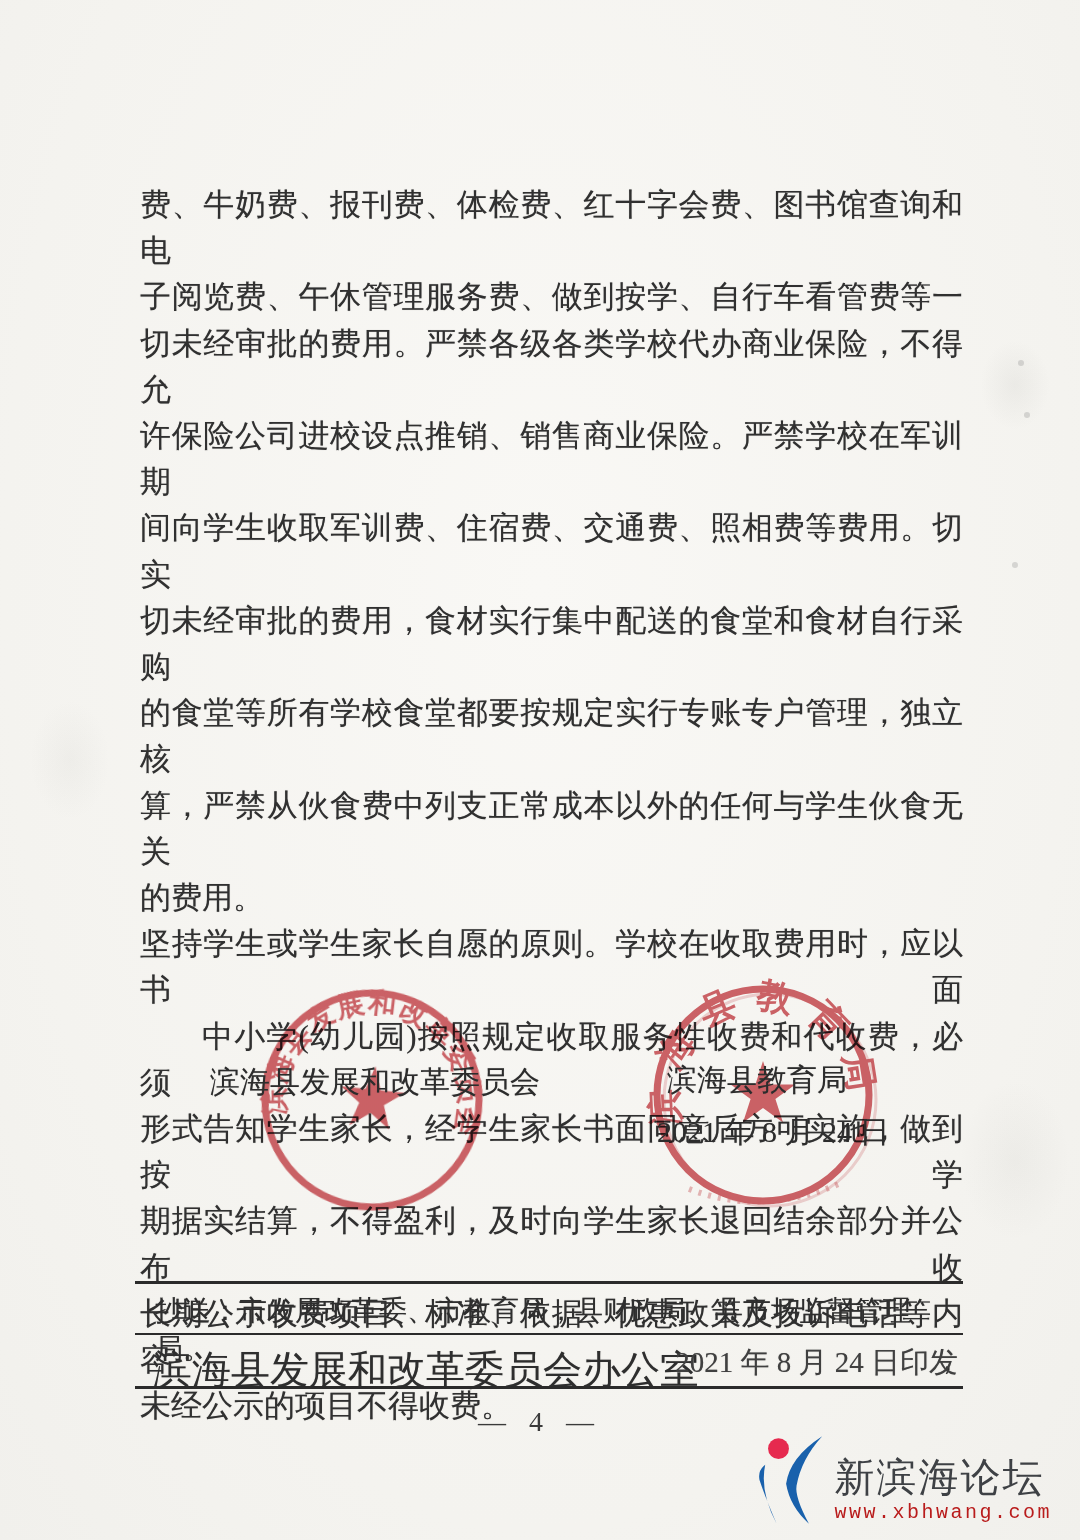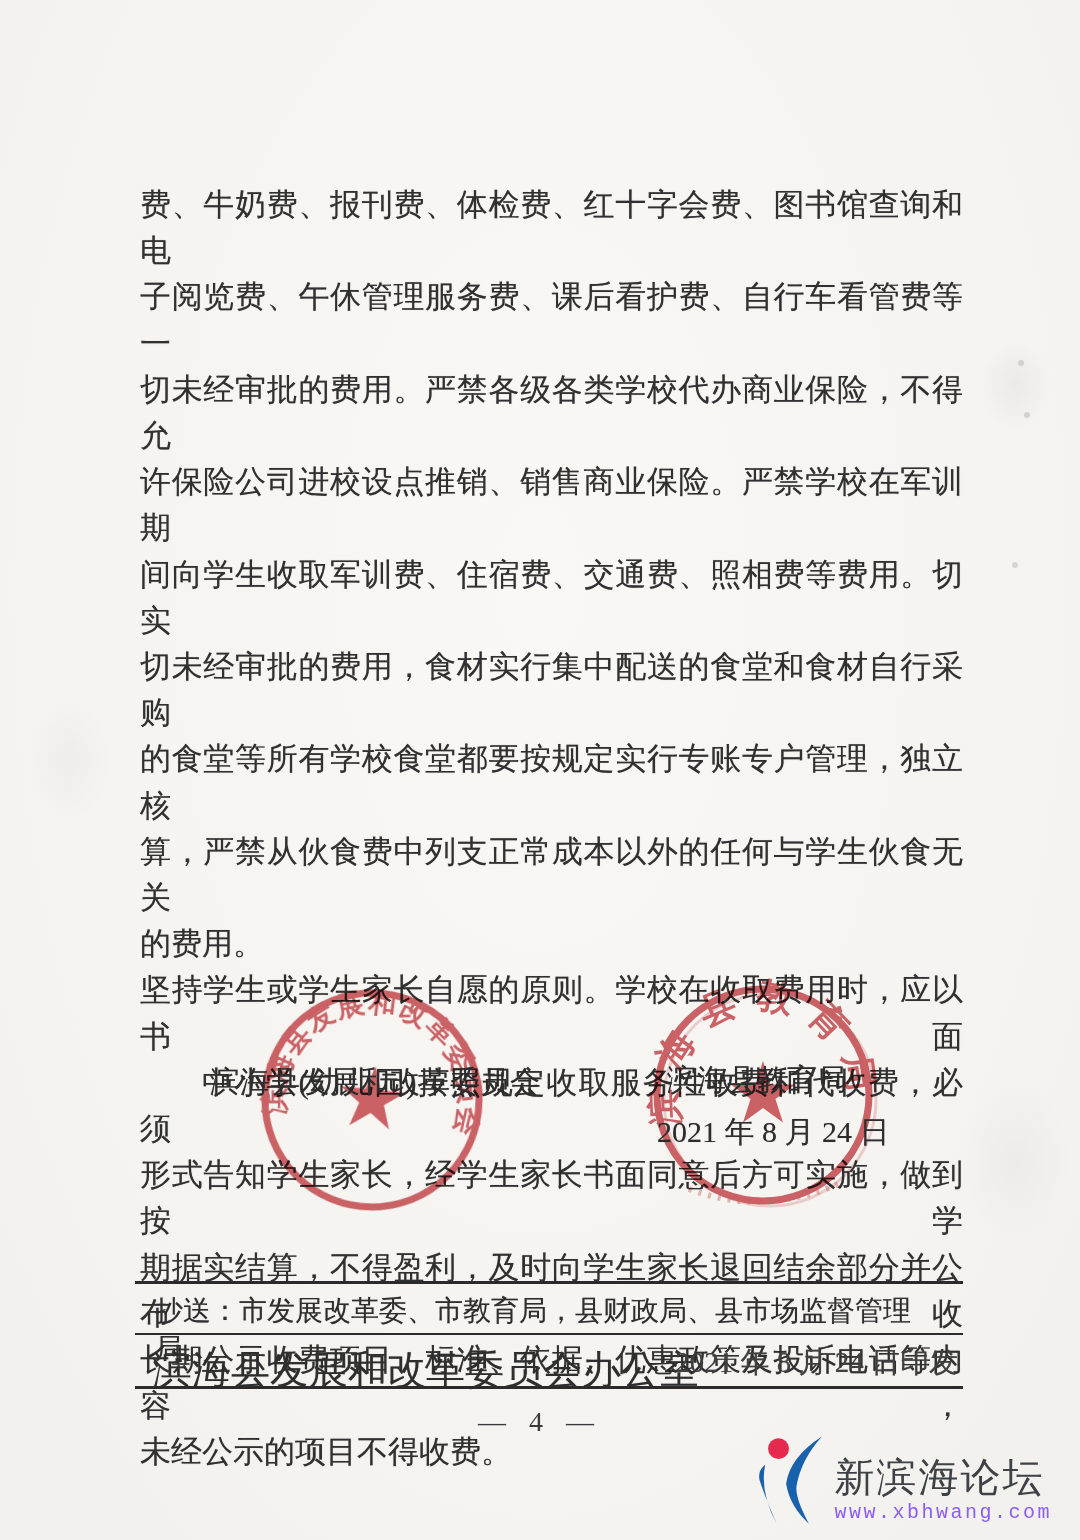--- a/index.html
+++ b/index.html
@@ -46,40 +46,40 @@
   .cc-line{position:absolute;left:155px;top:1292px;width:810px;font-size:28px;color:#2e2e2e;text-shadow:0 0 .7px rgba(70,70,70,.5);}
   .issuer-line{position:absolute;left:153px;top:1343px;font-size:39px;color:#2e2e2e;text-shadow:0 0 .7px rgba(70,70,70,.5);}
   .print-date{position:absolute;right:122px;top:1343px;font-size:29px;color:#404040;text-shadow:0 0 .7px rgba(70,70,70,.5);}
   .page-num{position:absolute;left:0;top:1406px;width:1080px;text-align:center;font-size:28px;letter-spacing:8px;color:#3a3a3a;}
 
   
   .wm{position:absolute;right:28px;bottom:16px;display:flex;align-items:flex-end;gap:8px;z-index:4;}
   .wm-icon{width:76px;height:88px;flex:0 0 auto;}
   .wm-texts{display:flex;flex-direction:column;align-items:flex-start;}
   .wm-name{font-family:"DejaVu Sans","Liberation Sans",sans-serif;font-size:40px;font-weight:500;color:#3e4145;letter-spacing:2px;line-height:1.1;margin-top:9px;}
-  .wm-url{font-family:"Liberation Mono","DejaVu Sans Mono",monospace;font-size:20px;color:#8b5cf6;letter-spacing:2.5px;margin-top:2px;text-align:right;}
+  .wm-url{font-family:"Liberation Mono","DejaVu Sans Mono",monospace;font-size:20px;color:#b91c1c;letter-spacing:2.5px;margin-top:2px;text-align:right;}
 
   
   .blot{position:absolute;border-radius:50%;pointer-events:none;}
   .blot-1{left:980px;top:340px;width:70px;height:90px;background:radial-gradient(rgba(150,150,145,.10),transparent 70%);}
   .blot-2{left:960px;top:1080px;width:110px;height:160px;background:radial-gradient(rgba(150,150,145,.08),transparent 70%);}
   .blot-3{left:30px;top:700px;width:80px;height:120px;background:radial-gradient(rgba(150,150,145,.07),transparent 70%);}
   .speck{position:absolute;width:6px;height:6px;border-radius:50%;background:rgba(120,120,120,.25);}
   .speck-1{left:1018px;top:360px;}
   .speck-2{left:1024px;top:412px;}
   .speck-3{left:1012px;top:562px;}
 </style>
 </head>
 <body>
 
 <div class="page">
 
   <div class="body-text">
     <div class="line">费、牛奶费、报刊费、体检费、红十字会费、图书馆查询和电</div>
-    <div class="line">子阅览费、午休管理服务费、课后看护费、自行车看管费等一</div>
+    <div class="line">子阅览费、午休管理服务费、做到按学、自行车看管费等一</div>
     <div class="line">切未经审批的费用。严禁各级各类学校代办商业保险，不得允</div>
     <div class="line">许保险公司进校设点推销、销售商业保险。严禁学校在军训期</div>
     <div class="line">间向学生收取军训费、住宿费、交通费、照相费等费用。切实</div>
     <div class="line">切未经审批的费用，食材实行集中配送的食堂和食材自行采购</div>
     <div class="line">的食堂等所有学校食堂都要按规定实行专账专户管理，独立核</div>
     <div class="line">算，严禁从伙食费中列支正常成本以外的任何与学生伙食无关</div>
     <div class="line last">的费用。</div>
     <div class="line">坚持学生或学生家长自愿的原则。学校在收取费用时，应以书面</div>
     <div class="line ind">中小学(幼儿园)按照规定收取服务性收费和代收费，必须</div>
     <div class="line">形式告知学生家长，经学生家长书面同意后方可实施，做到按学</div>

